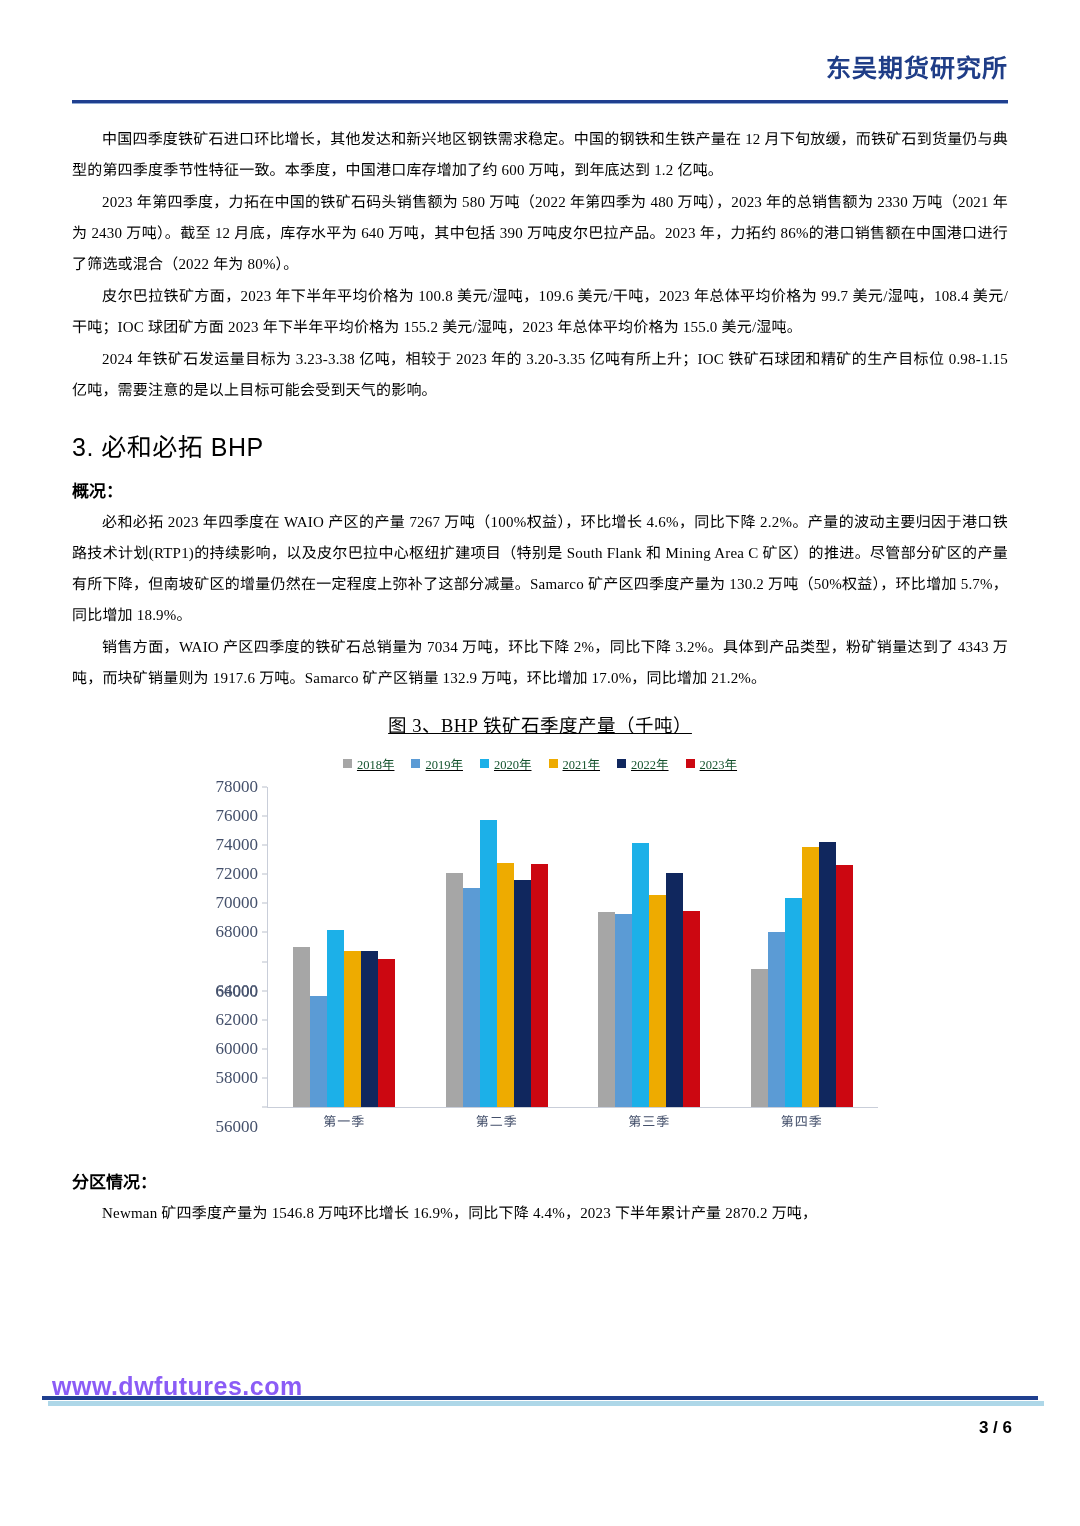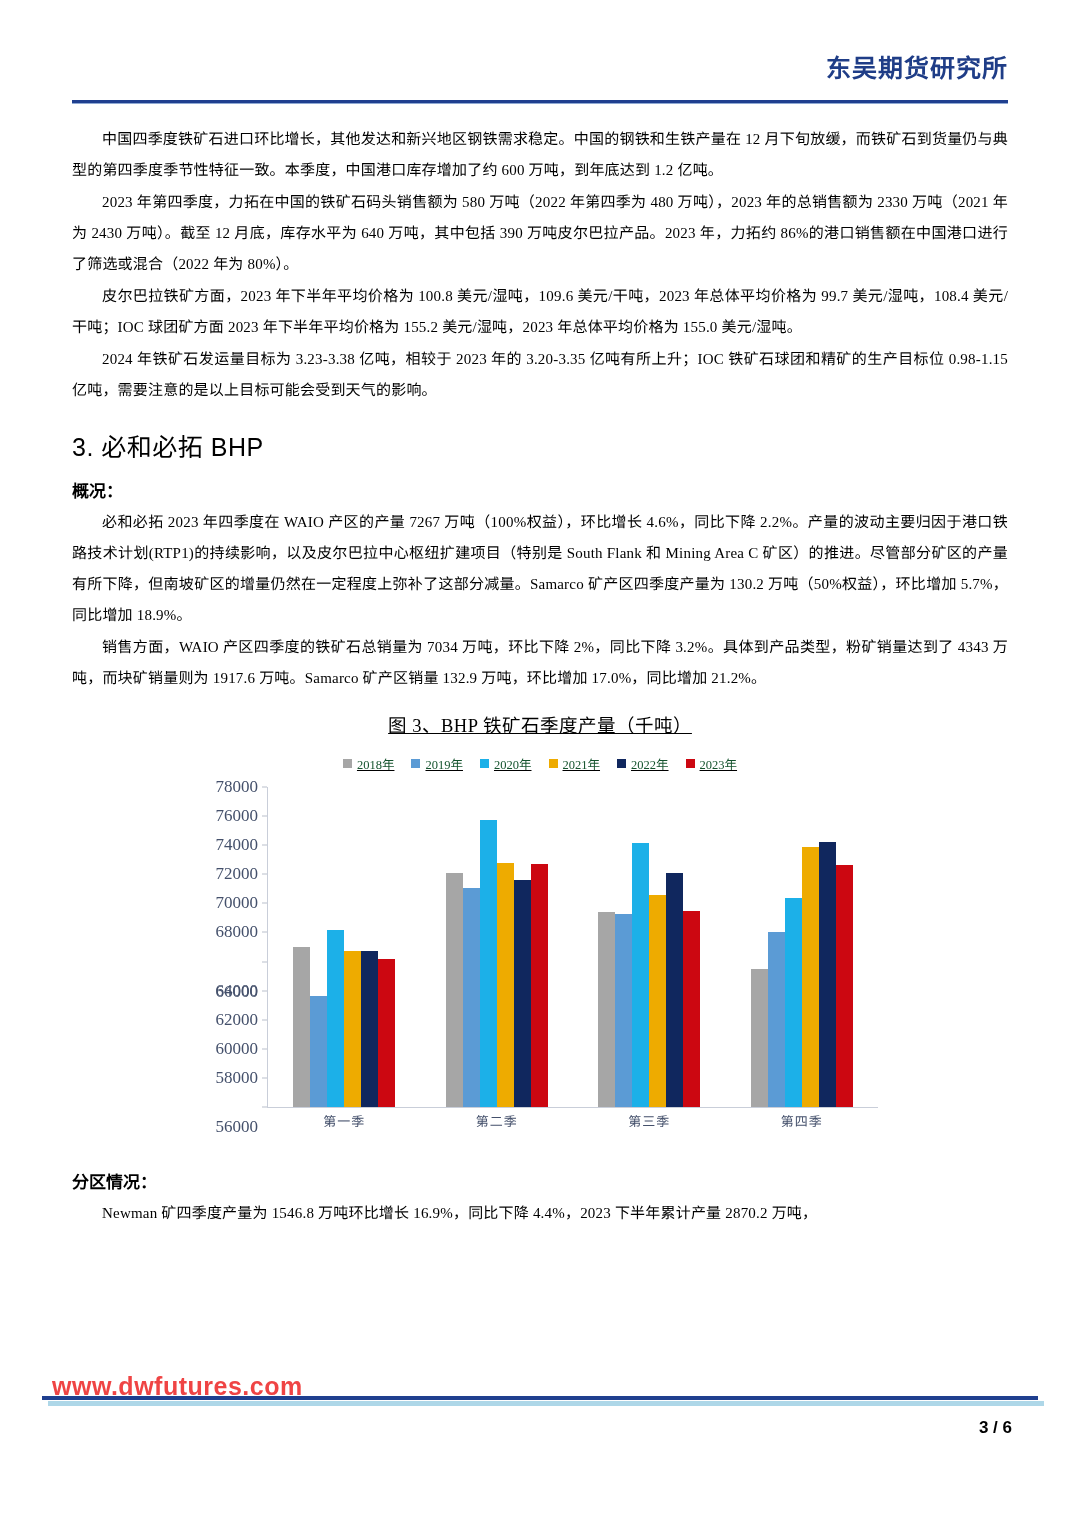--- a/index.html
+++ b/index.html
@@ -211,21 +211,21 @@
     height: 170px;
   }
   .footer-url {
     position: absolute;
     left: 52px;
     top: 16px;
     font-family: "Liberation Sans", "DejaVu Sans", sans-serif;
     font-weight: bold;
     font-size: 25px;
     letter-spacing: 0.5px;
-    color: #ef4444;
+    color: #8b5cf6;
   }
   .footer-rule {
     position: absolute;
     left: 42px;
     top: 40px;
     width: 996px;
     height: 4px;
     background: #1f3f8f;
   }
   .footer-rule-light {

